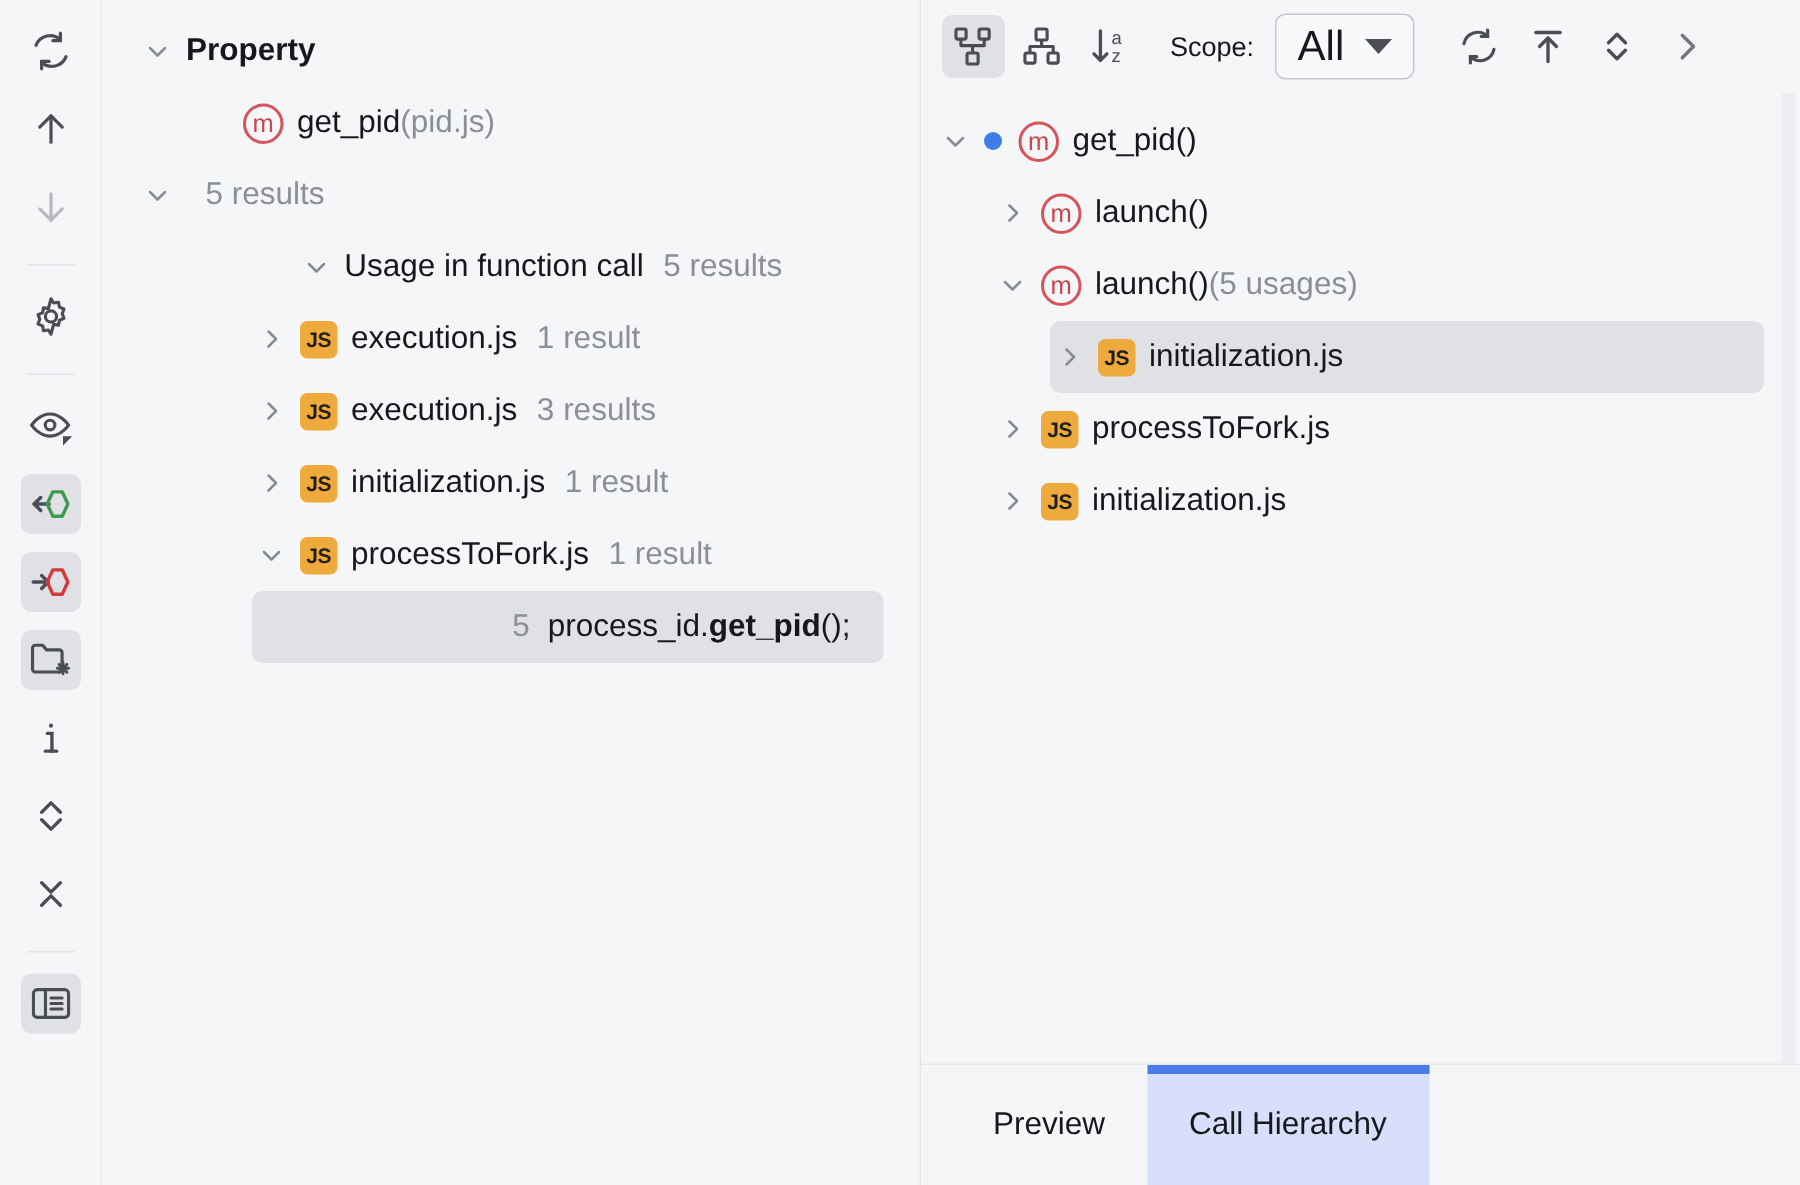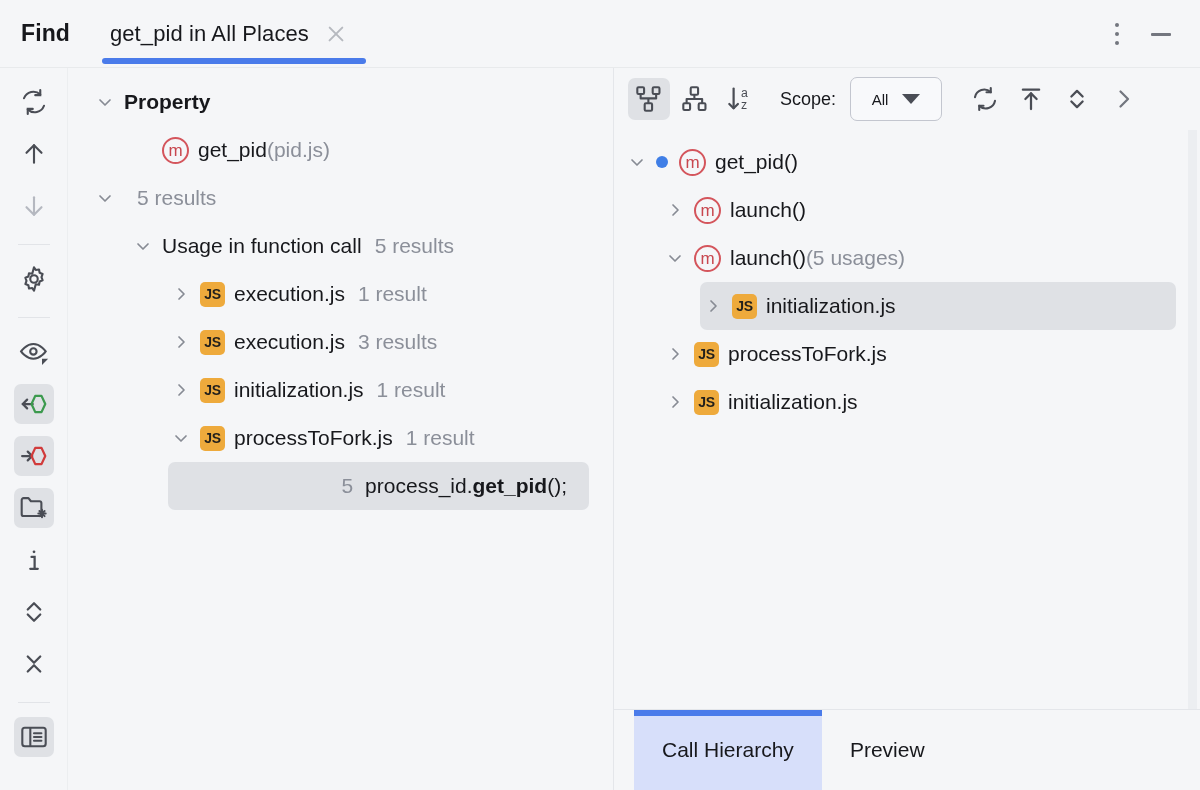--- a/index.html
+++ b/index.html
@@ -164,21 +164,21 @@
     width: 42px; height: 42px; border-radius: 7px;
     display:flex; align-items:center; justify-content:center;
   }
   .tb-btn.active { background: #dfe1e5; }
   .scope-label { font-size: 18px; color: #17181c; margin: 0 10px 0 14px; }
   .scope-select {
     height: 44px; min-width: 92px;
     border: 1px solid #c3c6cf; border-radius: 7px;
     background: #f8f9fb;
     display:flex; align-items:center; justify-content:center; gap: 14px;
-    padding: 0 14px; font-size: 15px; color: #17181c;
+    padding: 0 14px; font-size: 28px; color: #17181c;
   }
   .caret-dn {
     width: 0; height: 0;
     border-left: 9px solid transparent; border-right: 9px solid transparent;
     border-top: 10px solid #4a4d55;
   }
 
   .rt-tree {
     flex: 1 1 auto; min-height: 0;
     position: relative; overflow: hidden;
@@ -213,40 +213,20 @@
   .btab.active .btab-underline {
     position:absolute; left:0; right:0; top:0; height: 6px;
     background: #4a7bea;
   }
 </style>
 </head>
 <body>
 
 <div id="app">
 
-  <div class="header">
-    <div class="header-title">Find</div>
-
-    <div class="tabstrip">
-      <div class="find-tab">
-        <span class="tab-label">get_pid in All Places</span>
-        <span class="close-x"></span>
-        <span class="tab-underline"></span>
-      </div>
-    </div>
-
-    <div class="header-right">
-      <span class="kebab">
-          <i></i>
-          <i></i>
-          <i></i>
-        </span>
-      <span class="minimize"></span>
-    </div>
-  </div>
 
   <div class="body">
 
     <div class="rail">
 
       <div class="rail-btn">
         <svg width="30" height="30" viewBox="0 0 24 24" fill="none" stroke="#4a4d55" stroke-width="1.7" stroke-linecap="round">
           <path d="M4 9a8 8 0 0 1 13-3"></path>
             <path d="M20 15a8 8 0 0 1-13 3"></path>
           <path d="M17 2.5V6.5H13"></path>
@@ -369,21 +349,21 @@
             <span class="dim"> (pid.js)</span>
           </div>
           <div class="row" style="margin-left: 24px; margin-right: 24px;">
             <span class="chev">
               <svg width="20" height="20" viewBox="0 0 20 20" fill="none" stroke="#878b94" stroke-width="1.7" stroke-linecap="round" stroke-linejoin="round">
                 <path d="M5 8l5 5 5-5"></path>
               </svg>
             </span>
             <span class="count">5 results</span>
           </div>
-          <div class="row" style="margin-left: 62px; margin-right: 24px;">
+          <div class="row" style="margin-left: 62px; margin-right: 24px; justify-content: center;">
             <span class="chev">
               <svg width="20" height="20" viewBox="0 0 20 20" fill="none" stroke="#878b94" stroke-width="1.7" stroke-linecap="round" stroke-linejoin="round">
                 <path d="M5 8l5 5 5-5"></path>
               </svg>
             </span>
             <span>Usage in function call</span>
             <span class="count">5 results</span>
           </div>
           <div class="row" style="margin-left: 100px; margin-right: 24px;">
             <span class="chev">
@@ -554,23 +534,23 @@
                 </svg>
               </span>
               <span class="js-badge">JS</span>
               <span>initialization.js</span>
             </div>
           </div>
         <div class="rt-scrollbar"></div>
       </div>
 
       <div class="bottom-tabs">
+        <div class="btab">
+          <span>Preview</span>
+        </div>
         <div class="btab active">
           <span class="btab-underline"></span>
           <span>Call Hierarchy</span>
         </div>
-        <div class="btab">
-          <span>Preview</span>
-        </div>
       </div>
     </div>
   </div>
 </div>
 
 </body></html>

